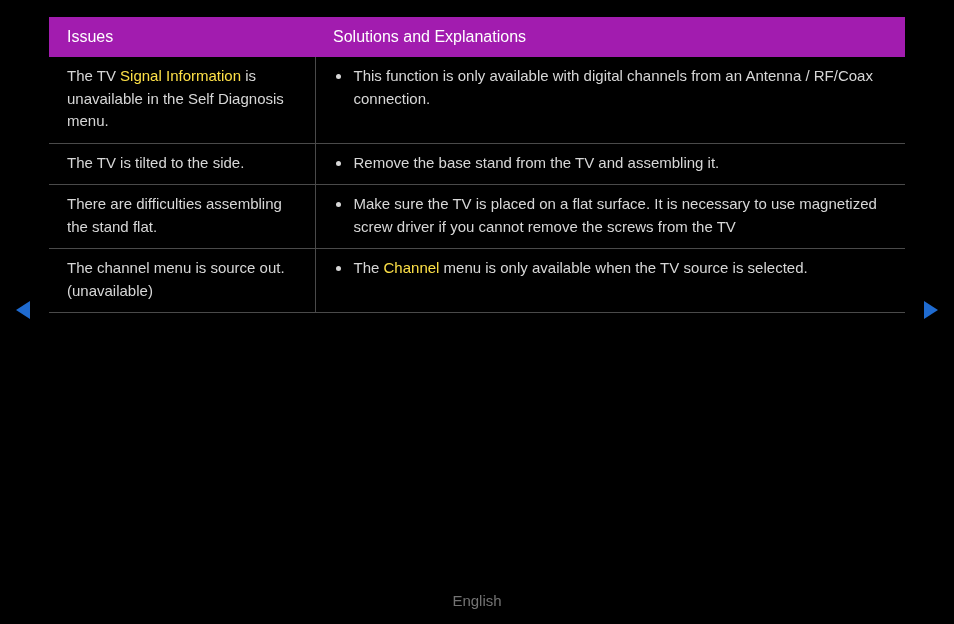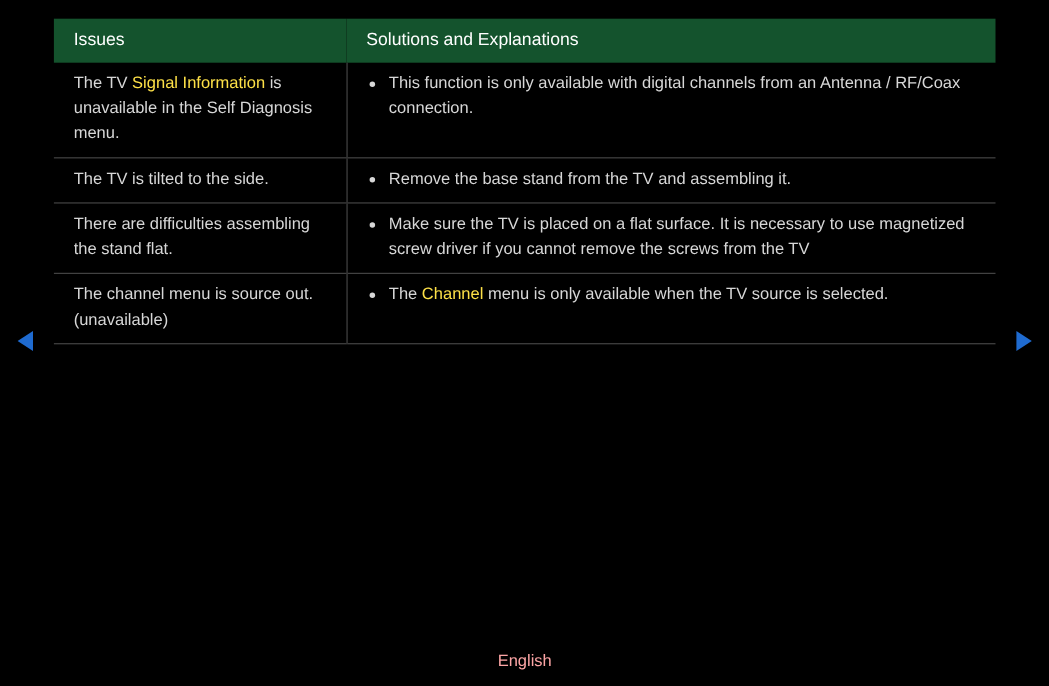--- a/index.html
+++ b/index.html
@@ -4,32 +4,32 @@
   <style>
     * { margin: 0; padding: 0; box-sizing: border-box; }
     html, body { width: 954px; height: 624px; background: #000; color: #d7d7d7; font-family: "Helvetica Neue", Helvetica, Arial, sans-serif; font-weight: 300; font-size: 15px; line-height: 1.5; overflow: hidden; }
     .page { position: relative; width: 954px; height: 624px; }
     .nav-left, .nav-right { position: absolute; top: 300px; cursor: pointer; }
     .nav-left { left: 14px; }
     .nav-right { right: 14px; }
     .nav-left svg, .nav-right svg { display: block; }
     .table-wrap { position: absolute; left: 49px; top: 17px; width: 856px; }
     table { width: 100%; border-collapse: collapse; }
-    thead th { background: #14532d; color: #fff; font-weight: 300; text-align: left; padding: 8px 18px; font-size: 16px; }
+    thead th { background: #a21caf; color: #fff; font-weight: 300; text-align: left; padding: 8px 18px; font-size: 16px; }
     thead th:first-child { width: 266px; }
     tbody td { vertical-align: top; padding: 8px 18px 10px; border-top: 1px solid #4a4a4a; }
     tbody tr:first-child td { border-top: none; }
     td.issue { width: 266px; padding-right: 10px; }
     td.sol { border-left: 1px solid #4a4a4a; }
     tbody { border-bottom: 1px solid #4a4a4a; }
     ul { list-style: none; }
     ul li { position: relative; padding-left: 20px; }
     ul li::before { content: ""; position: absolute; left: 2px; top: 9px; width: 5px; height: 5px; background: #d7d7d7; border-radius: 50%; }
     .hl { color: #fde047; font-weight: 400; }
-    .footer { position: absolute; bottom: 12px; width: 100%; text-align: center; color: #fca5a5; font-weight: 300; }
+    .footer { position: absolute; bottom: 12px; width: 100%; text-align: center; color: #737373; font-weight: 300; }
   </style>
 </head>
 <body>
 
 <div class="page">
 
   <div class="nav-left">
     <svg width="18" height="20" viewBox="0 0 18 20">
       <polygon points="16,1 16,19 2,10" fill="#1f6bd0"></polygon>
     </svg>

